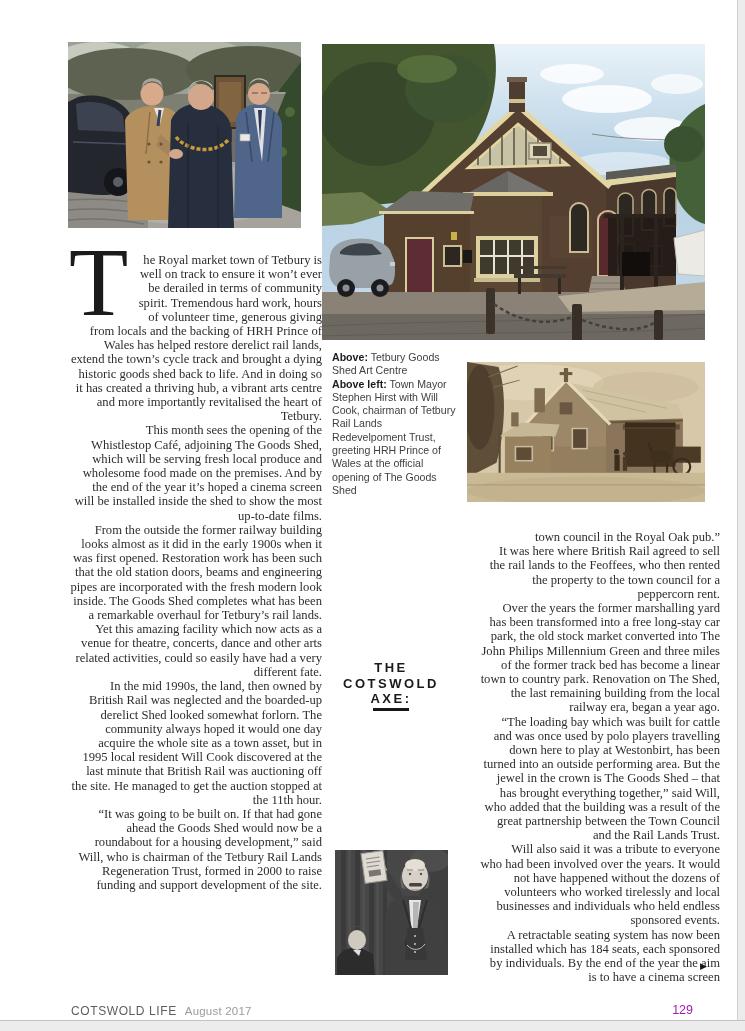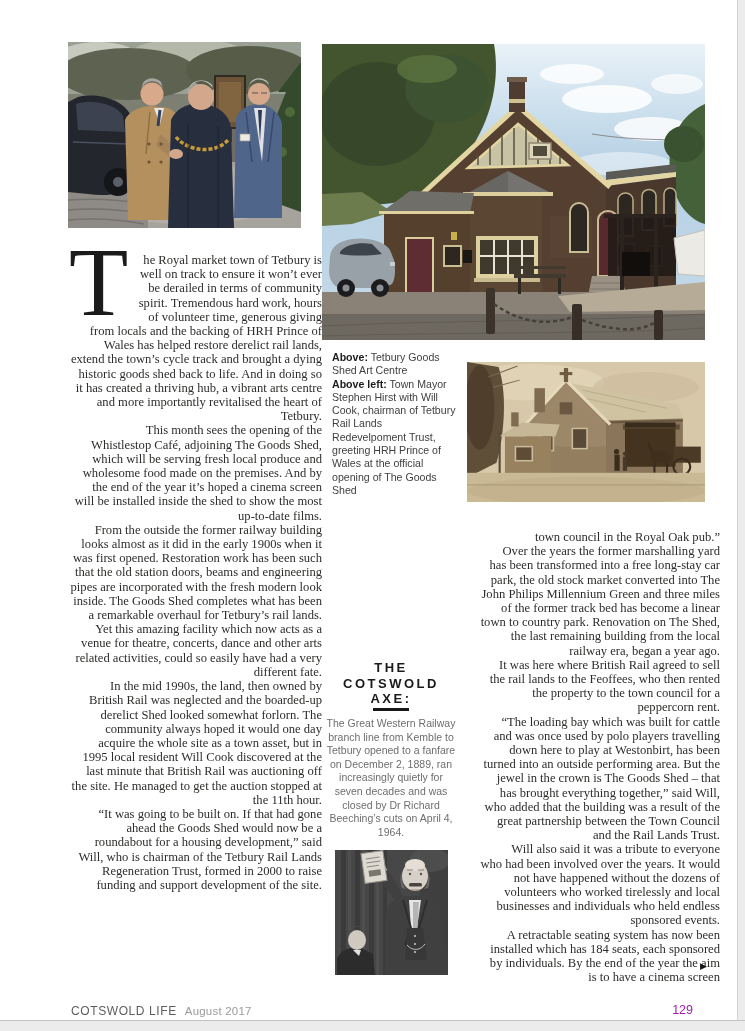--- a/index.html
+++ b/index.html
@@ -288,31 +288,30 @@
     <p><span class="dc-spacer"></span><span>he Royal market town of Tetbury is well on track to ensure it won’t ever be derailed in terms of community spirit. Tremendous hard work, hours of volunteer time, generous giving from locals and the backing of HRH Prince of Wales has helped restore derelict rail lands, extend the town’s cycle track and brought a dying historic goods shed back to life. And in doing so it has created a thriving hub, a vibrant arts centre and more importantly revitalised the heart of Tetbury.</span></p>
     <p>This month sees the opening of the Whistlestop Café, adjoining The Goods Shed, which will be serving fresh local produce and wholesome food made on the premises. And by the end of the year it’s hoped a cinema screen will be installed inside the shed to show the most up-to-date films.</p>
     <p>From the outside the former railway building looks almost as it did in the early 1900s when it was first opened. Restoration work has been such that the old station doors, beams and engineering pipes are incorporated with the fresh modern look inside. The Goods Shed completes what has been a remarkable overhaul for Tetbury’s rail lands.</p>
     <p>Yet this amazing facility which now acts as a venue for theatre, concerts, dance and other arts related activities, could so easily have had a very different fate.</p>
     <p>In the mid 1990s, the land, then owned by British Rail was neglected and the boarded-up derelict Shed looked somewhat forlorn. The community always hoped it would one day acquire the whole site as a town asset, but in 1995 local resident Will Cook discovered at the last minute that British Rail was auctioning off the site. He managed to get the auction stopped at the 11th hour.</p>
     <p>“It was going to be built on. If that had gone ahead the Goods Shed would now be a roundabout for a housing development,” said Will, who is chairman of the Tetbury Rail Lands Regeneration Trust, formed in 2000 to raise funding and support development of the site.</p>
   </div>
 
   <div class="col" style="left:465px;top:530px;width:240px;margin-left:15px;">
     <p>town council in the Royal Oak pub.”</p>
+    <p>It was here where British Rail agreed to sell the rail lands to the Feoffees, who then rented the property to the town council for a peppercorn rent.</p>
     <p>Over the years the former marshalling yard has been transformed into a free long-stay car park, the old stock market converted into The John Philips Millennium Green and three miles of the former track bed has become a linear town to country park. Renovation on The Shed, the last remaining building from the local railway era, began a year ago.</p>
-    <p>It was here where British Rail agreed to sell the rail lands to the Feoffees, who then rented the property to the town council for a peppercorn rent.</p>
     <p>“The loading bay which was built for cattle and was once used by polo players travelling down here to play at Westonbirt, has been turned into an outside performing area. But the jewel in the crown is The Goods Shed – that has brought everything together,” said Will, who added that the building was a result of the great partnership between the Town Council and the Rail Lands Trust.</p>
     <p>Will also said it was a tribute to everyone who had been involved over the years. It would not have happened without the dozens of volunteers who worked tirelessly and local businesses and individuals who held endless sponsored events.</p>
     <p>A retractable seating system has now been installed which has 184 seats, each sponsored by individuals. By the end of the year the aim is to have a cinema screen</p>
   </div>
   <div class="marker">▶</div>
 
   <div class="sidebar-heading">THE COTSWOLD AXE:</div>
   <div class="sidebar-rule"></div>
-  <div class="sidebar-body">The Great Western Railway branch line from Kemble to Tetbury opened to a fanfare on December 2, 1889, ran increasingly quietly for seven decades and was closed by Dr Richard Beeching’s cuts on April 4, 1964.</div>
 
   <div class="photo" style="left:335px;top:850px;width:113px;height:125px;">
     <svg viewBox="0 0 113 125" preserveAspectRatio="none">
       <rect width="113" height="125" fill="#474747"></rect>
       <g fill="#3a3a3a" opacity="0.85">
         <rect x="6" width="5" height="125"></rect>
           <rect x="20" width="5" height="125"></rect>
         <rect x="34" width="5" height="125"></rect>
           <rect x="48" width="4" height="125"></rect>
       </g>

